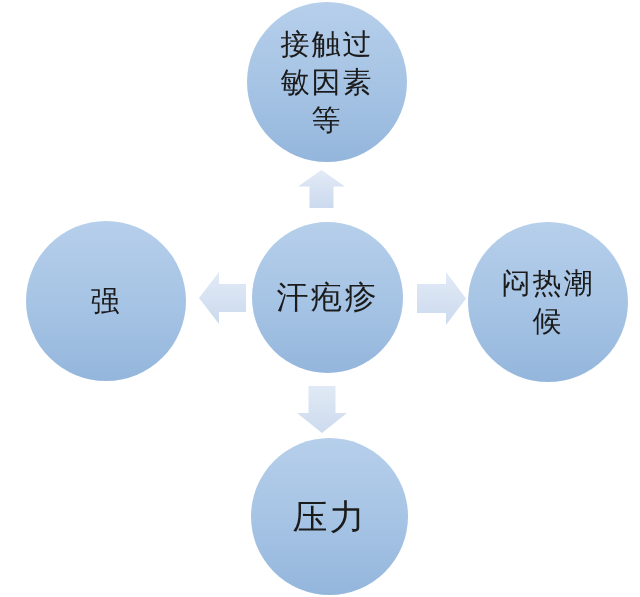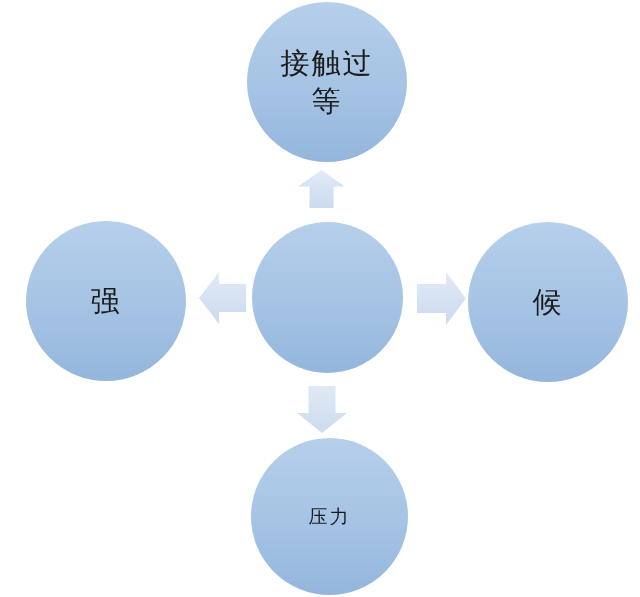--- a/index.html
+++ b/index.html
@@ -48,49 +48,52 @@
     font-size: 32px; line-height: 39px;
   }
   .node-right {
     left: 468px; top: 222px;
     width: 160px; height: 160px;
     font-size: 29px; line-height: 38px;
   }
   .node-bottom {
     left: 251px; top: 438px;
     width: 157px; height: 157px;
-    font-size: 19px; line-height: 46px;
+    font-size: 35px; line-height: 46px;
   }
   .arrow {
     position: absolute;
     display: block;
   }
   .arrow-up    { left: 298px; top: 170px; width: 47px; height: 38px; }
   .arrow-left  { left: 199px; top: 272px; width: 47px; height: 52px; }
   .arrow-right { left: 417px; top: 272px; width: 49px; height: 53px; }
   .arrow-down  { left: 297px; top: 386px; width: 50px; height: 47px; }
 </style>
 </head>
 <body>
 
 <div class="canvas">
 
   <div class="circle node-top">
     <span class="line">接触过</span>
+    <span class="line">敏因素</span>
     <span class="line">等</span>
   </div>
 
   <div class="circle node-left">
     <span class="line">强</span>
   </div>
 
   <div class="circle node-center">
+    <span class="line">汗疱疹</span>
   </div>
 
   <div class="circle node-right">
+    <span class="line">闷热潮</span>
     <span class="line">候</span>
   </div>
 
   <div class="circle node-bottom">
     <span class="line">压力</span>
   </div>
 
   <svg class="arrow arrow-up" viewBox="0 0 47 38" xmlns="http://www.w3.org/2000/svg">
     <defs>
       <linearGradient id="gradUp" x1="0" y1="0" x2="0" y2="1">

